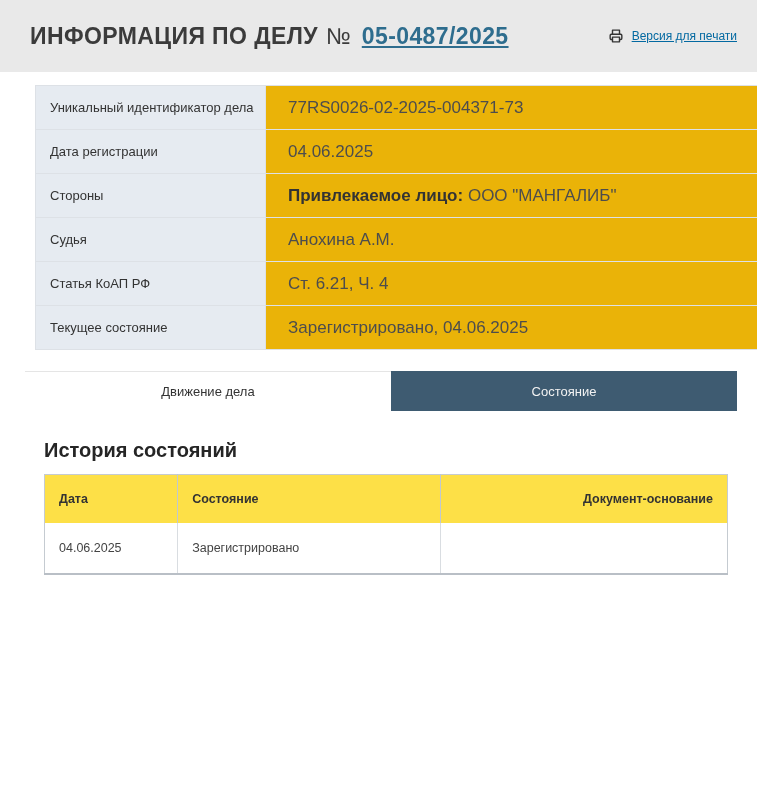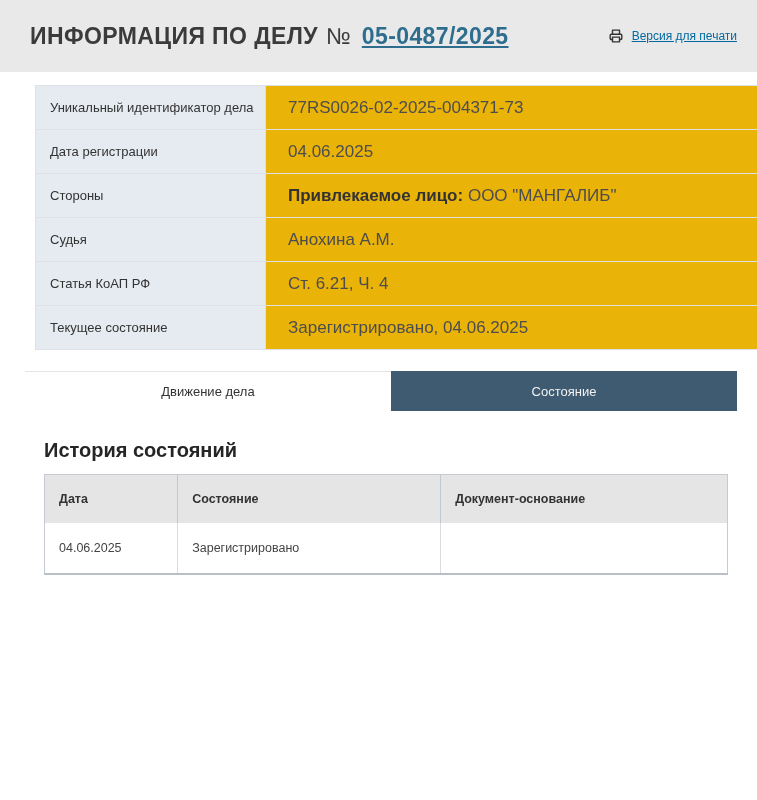--- a/index.html
+++ b/index.html
@@ -101,39 +101,39 @@
     color: #252525;
     margin: 0 0 12px 0;
   }
   table.history {
     width: 684px;
     border-collapse: collapse;
     border: 1px solid #c5cbd1;
     border-bottom: 2px solid #b9bfc6;
   }
   table.history th {
-    background: #e5e5e5;
+    background: #fde047;
     font-size: 12.5px;
     font-weight: bold;
     color: #333333;
     text-align: left;
     padding: 17px 14px;
     border-right: 1px solid #c0c8d0;
   }
   table.history td {
     background: #ffffff;
     font-size: 12.5px;
     color: #444444;
     padding: 18px 14px;
     border-right: 1px solid #d9dde1;
   }
   table.history th:last-child, table.history td:last-child { border-right: none; }
   table.history .col-1 { width: 19.5%; }
   table.history .col-2 { width: 38.5%; }
-  table.history .col-3 { width: 42%; }
+  table.history .col-3 { width: 42%; text-align: right; }
 </style>
 </head>
 <body>
 
 <div class="header-band">
   <div class="page-title">
     <span>ИНФОРМАЦИЯ ПО ДЕЛУ</span><span class="num-sign">№</span>
     <a class="case-num-link">05-0487/2025</a>
   </div>
   <a class="print-link">

